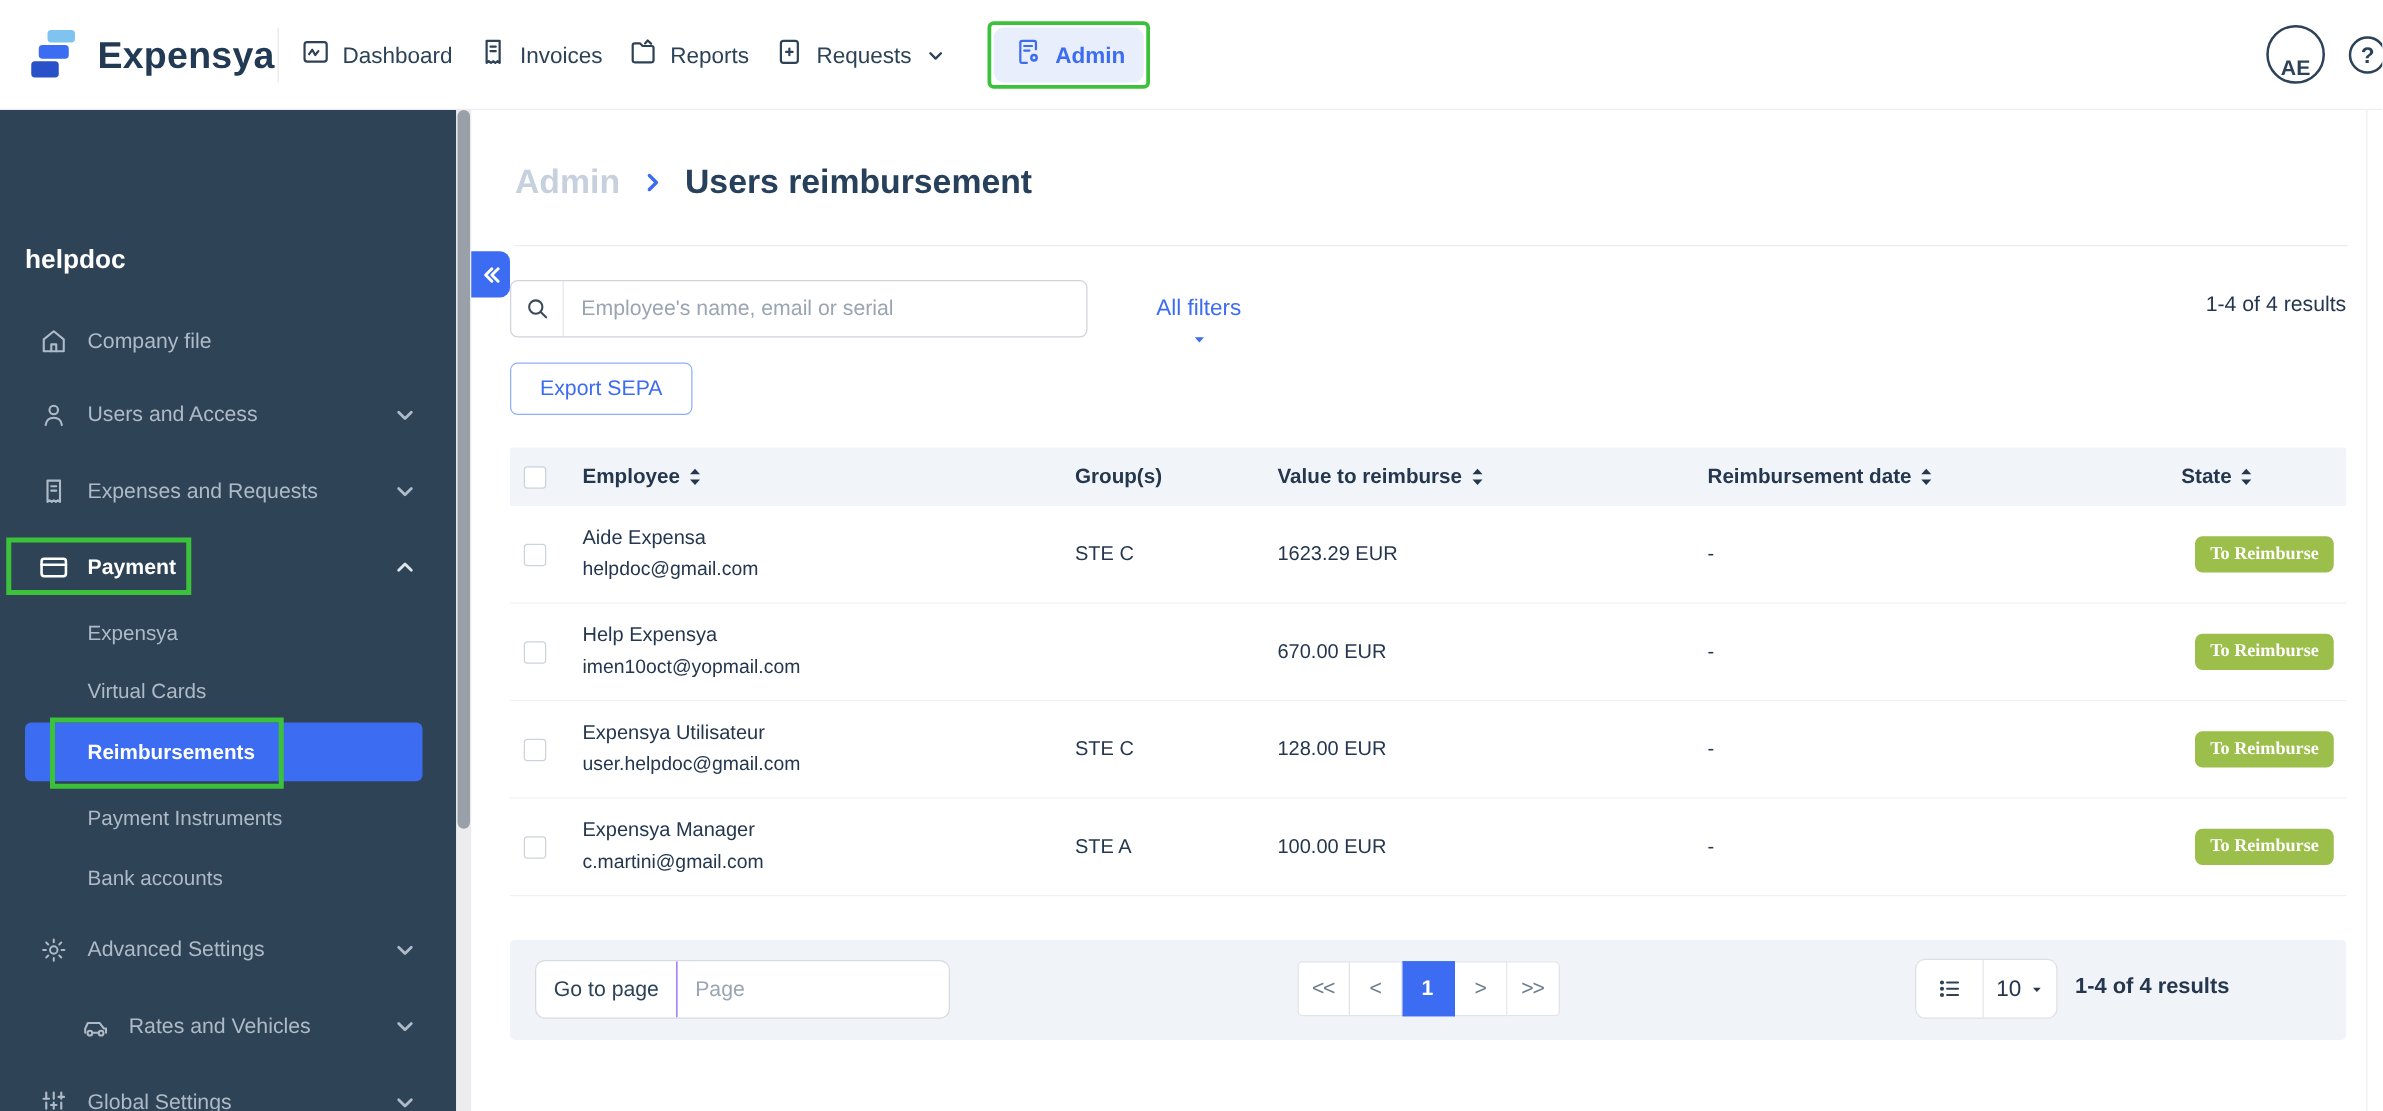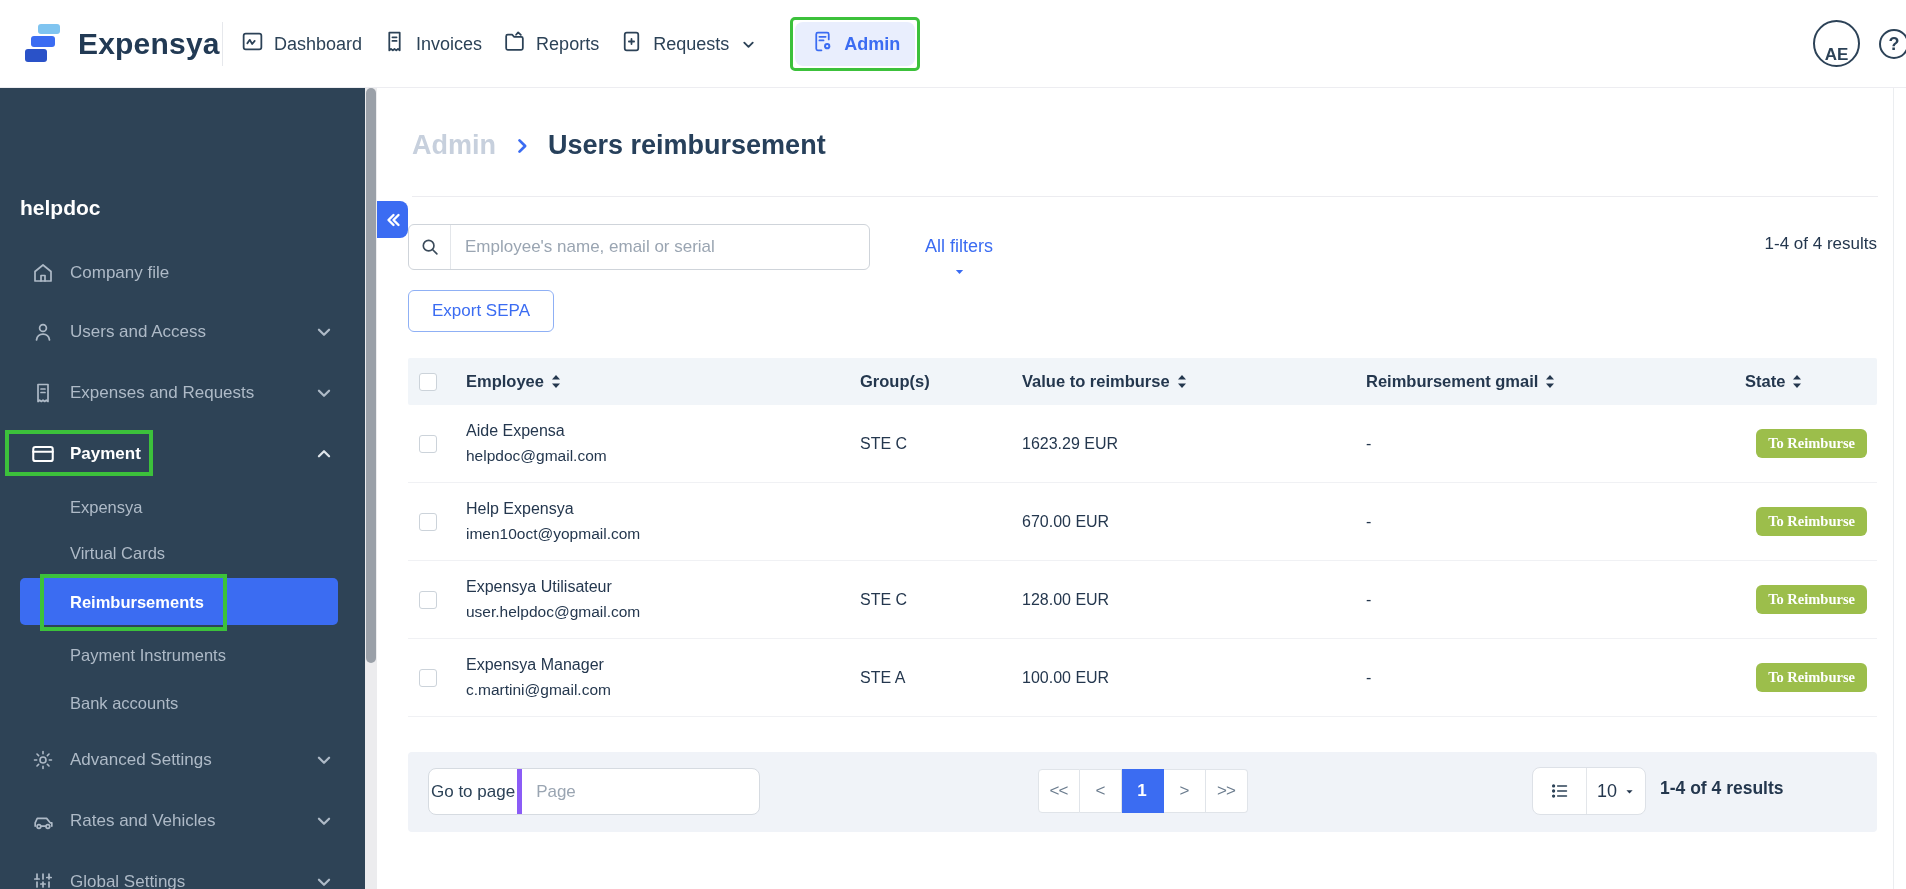--- a/index.html
+++ b/index.html
@@ -63,21 +63,21 @@
   .t-row { height:78px; border-bottom:1px solid #f0f1f4; background:#fff; }
   .cell { font-size:16px; color:#24374e; }
   .emp-name { font-size:16px; color:#24374e; line-height:1.55; }
   .emp-mail { font-size:15.5px; color:#24374e; line-height:1.55; }
   .state-cell { display:flex; justify-content:flex-end; padding-right:10px;font-family:Liberation Serif, serif; }
   .badge { background:#9cbe4b; color:#fff; font-size:14.5px; font-weight:700; padding:6px 12px; border-radius:6px; white-space:nowrap; }
 
   
   .footerbar { position:absolute; left:31px; top:664px; width:1469px; height:80px; background:#f0f3f8; border-radius:4px; }
   .goto-box { position:absolute; left:20px; top:16px; height:47px; width:332px; background:#fff; border:1px solid #d6dbe1; border-radius:8px; display:flex; align-items:center; overflow:hidden; }
-  .goto-label { padding:0 2px; font-size:17px; color:#2c4257; border-right:5px solid #8b5cf6; height:100%; display:flex; align-items:center; white-space:nowrap; }
+  .goto-label { padding:0 14px; font-size:17px; color:#2c4257; border-right:1px solid #8b5cf6; height:100%; display:flex; align-items:center; white-space:nowrap; }
   .goto-input { flex:1; border:none; outline:none; font-size:17px; padding:0 14px; color:#33465c; font-family:"Liberation Sans", sans-serif; background:transparent; }
   .goto-input::placeholder { color:#9aa5b2; }
   .pager { position:absolute; left:50%; transform:translateX(-50%); top:17px; display:flex; }
   .page-btn { width:42px; height:44px; background:#fff; border:1px solid #e0e4e9; border-left:none; display:flex; align-items:center; justify-content:center; font-size:17px; color:#6b7c8e; cursor:pointer; letter-spacing:-1px; }
   .page-btn:first-child { border-left:1px solid #e0e4e9; border-radius:4px 0 0 4px; }
   .page-btn:last-child { border-radius:0 4px 4px 0; }
   .page-btn.active { background:#3b6cf2; color:#fff; border-color:#3b6cf2; font-weight:600; letter-spacing:0; }
   .pagesize-box { position:absolute; left:1124px; top:15px; height:48px; background:#fff; border:1px solid #dde1e7; border-radius:8px; display:flex; align-items:center; overflow:hidden;text-align:right; }
   .ps-icon { width:54px; height:100%; display:flex; align-items:center; justify-content:center; border-right:1px solid #e3e6ea; cursor:pointer; }
   .ps-select { width:58px; height:100%; display:flex; align-items:center; justify-content:center; gap:7px; font-size:18px; color:#24374e; cursor:pointer; }
@@ -252,21 +252,21 @@
         </svg>
       </span>
       <span>Advanced Settings</span>
       <span class="chev">
         <svg width="18" height="18" viewBox="0 0 16 16" fill="none" stroke="#aebac7" stroke-width="2" stroke-linecap="round" stroke-linejoin="round">
             <path d="M3.5 6l4.5 4.5L12.5 6"></path>
           </svg>
       </span>
     </div>
 
-    <div class="side-item" style="top:713px;">
+    <div class="side-item" style="top:713px;padding-left:33px;">
       <span class="ic">
         <svg width="25" height="25" viewBox="0 0 24 24" fill="none" stroke="#aebac7" stroke-width="1.6" stroke-linecap="round" stroke-linejoin="round">
           <path d="M4 16.5v-3.2l2-4.3h9l3.4 4.3H20v3.2"></path>
             <circle cx="7.6" cy="16.8" r="1.8"></circle>
             <circle cx="16.2" cy="16.8" r="1.8"></circle>
             <path d="M9.4 16.5h4.9"></path>
         </svg>
       </span>
       <span>Rates and Vehicles</span>
       <span class="chev">
@@ -357,21 +357,21 @@
           <span>Group(s)</span>
         </div>
         <div class="hcell">
           <span>Value to reimburse</span>
           <svg width="10" height="15" viewBox="0 0 10 15">
               <path d="M5 1l4 4.4H1z" fill="#24374e"></path>
               <path d="M5 14L1 9.6h8z" fill="#24374e"></path>
             </svg>
         </div>
         <div class="hcell">
-          <span>Reimbursement gmail</span>
+          <span>Reimbursement date</span>
           <svg width="10" height="15" viewBox="0 0 10 15">
               <path d="M5 1l4 4.4H1z" fill="#24374e"></path>
               <path d="M5 14L1 9.6h8z" fill="#24374e"></path>
             </svg>
         </div>
         <div class="hcell" style="justify-content:flex-start;">
           <span>State</span>
           <svg width="10" height="15" viewBox="0 0 10 15">
               <path d="M5 1l4 4.4H1z" fill="#24374e"></path>
               <path d="M5 14L1 9.6h8z" fill="#24374e"></path>

